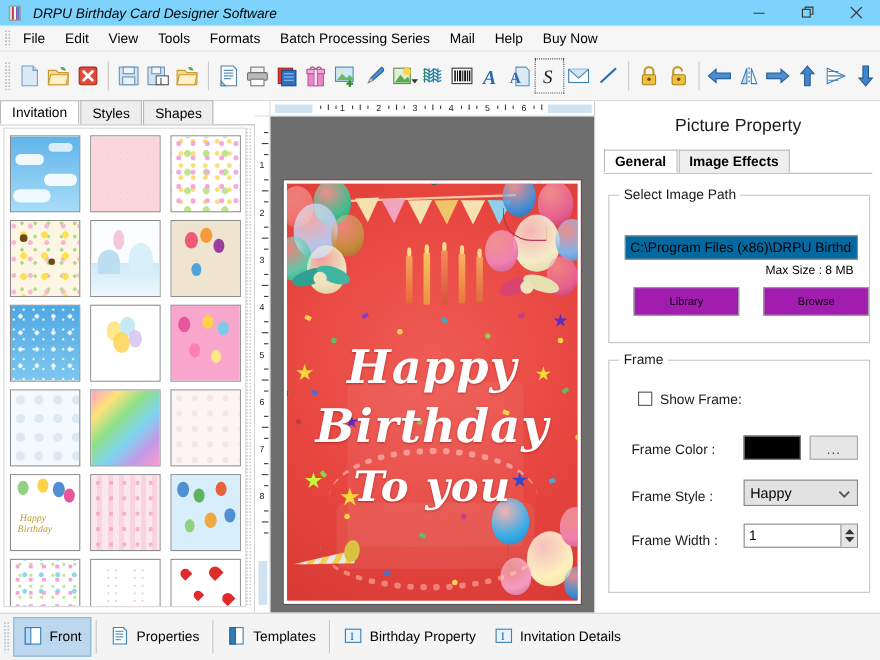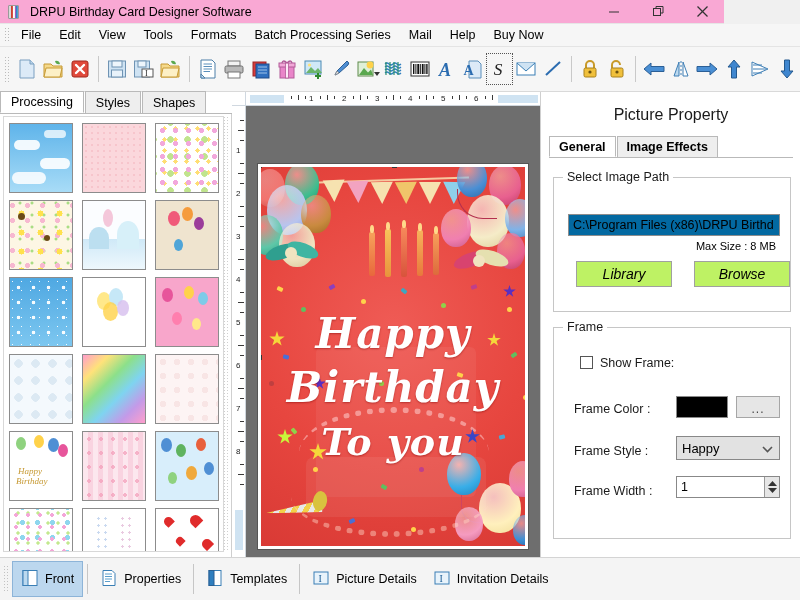--- a/index.html
+++ b/index.html
@@ -5,23 +5,23 @@
   * { box-sizing: border-box; margin:0; padding:0; }
   html, body {
     width:800px; height:600px; overflow:hidden;
     font-family:"Liberation Sans", sans-serif;
     background:#f0f0f0;
   }
   body { position:relative; }
 
   
   .titlebar{
-    position:absolute; left:0; top:0; width:724px; height:24px;
-    background:#f9a8d4; border-bottom:1px solid #e6e6e6;
-    display:flex; align-items:center;
+    position:absolute; left:0; top:0; width:800px; height:24px;
+    background:#7dd3fc; border-bottom:1px solid #e6e6e6;
+    display:flex; align-items:center;font-style:italic;
   }
   .title-icon{ width:16px; height:16px; margin-left:6px; position:relative; flex:0 0 auto;}
   .title-icon .bk{
     position:absolute; left:2px; top:1px; width:11px; height:14px;
     background:linear-gradient(90deg,#d9d9d9 0%,#d9d9d9 22%,#c0392b 22%,#e05a4b 45%,#ffffff 45%,#f2f2f2 62%,#8e44ad 62%,#b06cd0 80%,#2980b9 80%,#5aa8e0 100%);
     border:1px solid #9a9a9a; border-radius:1px;
   }
   .title-text{
     margin-left:8px; font-size:12.5px; color:#000;
     white-space:nowrap;
@@ -193,22 +193,22 @@
     position:absolute; top:-8px; left:9px; background:#ffffff; padding:0 4px;
     font-size:12.5px; color:#1a1a1a;
   }
   .txtinput{
     position:absolute; border:1px solid #8d8d8d; background:#0369a1;
     font-size:12.5px; color:#000; padding:2px 4px; line-height:16px;
     white-space:nowrap; overflow:hidden;
   }
   .maxsize{ position:absolute; font-size:11px; color:#000; }
   .btn{
-    position:absolute; background:#bef264; border:1px solid #a0a0a0;
-    font-size:14px; color:#000; display:flex; align-items:center; justify-content:center;font-style:italic;
+    position:absolute; background:#a21caf; border:1px solid #a0a0a0;
+    font-size:10px; color:#000; display:flex; align-items:center; justify-content:center;
   }
   .lbl{ position:absolute; font-size:12.5px; color:#1a1a1a; }
   .chk{
     position:absolute; width:13px; height:13px; border:1px solid #555; background:#fff;
   }
   .swatch{ position:absolute; border:1px solid #8a8a8a; }
   .dots-btn{
     position:absolute; background:#e6e6e6; border:1px solid #a6a6a6;
     display:flex; align-items:flex-end; justify-content:center;
     font-size:12px; color:#444; letter-spacing:1px; padding-bottom:1px;
@@ -507,21 +507,21 @@
   </div>
   <div class="tb-btn">
     <svg width="22" height="22" viewBox="0 0 22 22">
       <path d="M11 20 L17 13 h-3.5 V2 h-5 v11 H5 Z" fill="#3f86cf" stroke="#24598e" stroke-width="1"></path>
     </svg>
   </div>
 </div>
 
 <div class="leftpanel">
   <div class="tabrow">
-    <div class="ltab active">Processing</div>
+    <div class="ltab active">Invitation</div>
     <div class="ltab">Styles</div>
     <div class="ltab">Shapes</div>
   </div>
 
   <div class="thumbwrap">
     <div class="thumbgrid">
 
       <div class="thumb">
         <div style="position:absolute;inset:0;background:linear-gradient(#5fb4ea,#a8dcf7);"></div>
         <div style="position:absolute;left:4px;top:16px;width:26px;height:10px;background:#fff;border-radius:9px;opacity:.9"></div>
@@ -929,21 +929,21 @@
   </div>
   <div class="bsep"></div>
 
   <div class="bbtn">
     <span>
       <svg width="18" height="18" viewBox="0 0 18 18">
         <rect x="2" y="3" width="14" height="12" fill="#e8f3fb" stroke="#3a7fb5" stroke-width="1"></rect>
         <text x="6.5" y="13" font-size="10" font-family="Liberation Serif, serif" fill="#1f5f96">I</text>
       </svg>
     </span>
-    <span>Picture Details</span>
+    <span>Birthday Property</span>
   </div>
 
   <div class="bbtn">
     <span>
       <svg width="18" height="18" viewBox="0 0 18 18">
         <rect x="2" y="3" width="14" height="12" fill="#e8f3fb" stroke="#3a7fb5" stroke-width="1"></rect>
         <text x="6.5" y="13" font-size="10" font-family="Liberation Serif, serif" fill="#1f5f96">I</text>
       </svg>
     </span>
     <span>Invitation Details</span>

